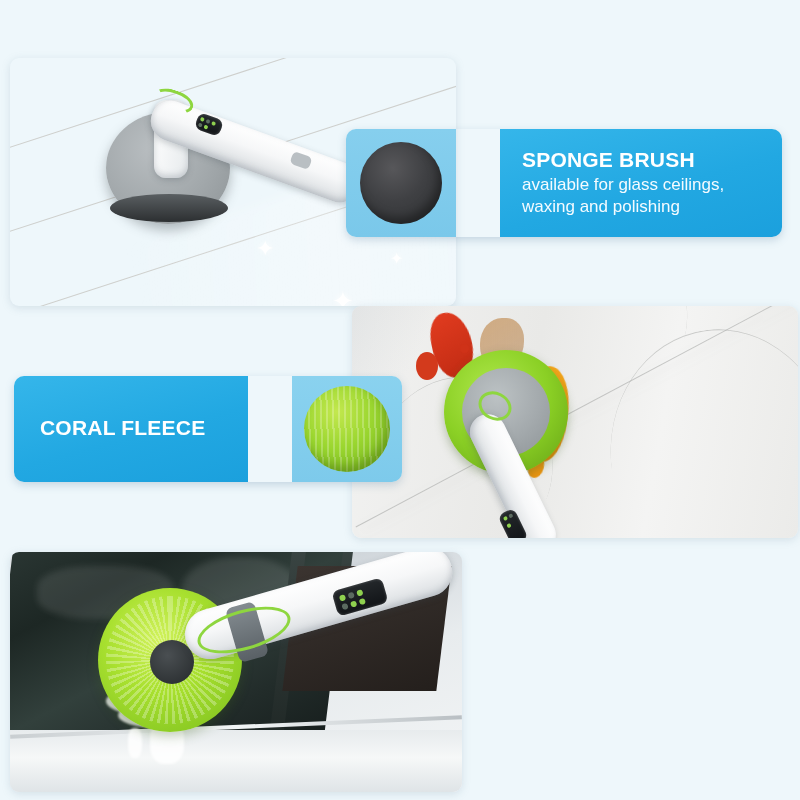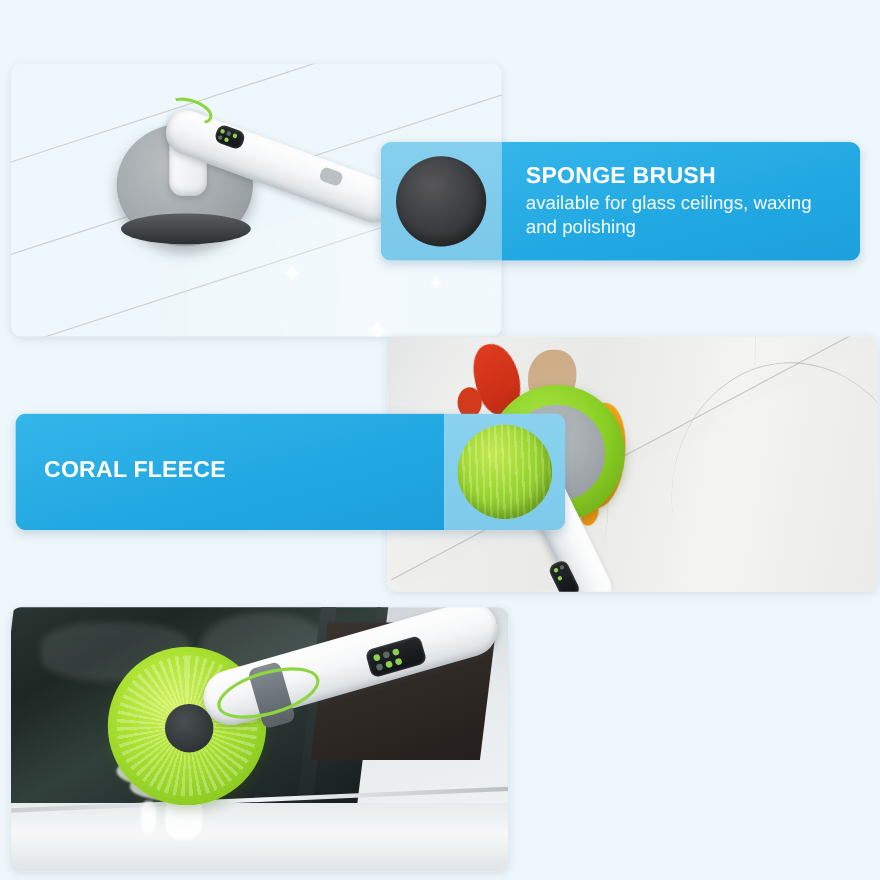--- a/index.html
+++ b/index.html
@@ -129,20 +129,21 @@
   .dev-led.dim { background: #5b6a60; }
   .green-ring {
     position: absolute; border: 2px solid #8ed63f; border-radius: 50%;
     background: transparent;
   }
 
   
   .callout {
     position: absolute; display: flex; border-radius: 10px; overflow: hidden;
     box-shadow: 0 3px 9px rgba(90,130,160,0.28);
+    gap: 44px;
   }
   .pad-panel {
     background: linear-gradient(180deg,#86cfee 0%,#7ac8ea 100%);
     display: flex; align-items: center; justify-content: center;
     flex: 0 0 auto;
   }
   .text-panel {
     background: linear-gradient(165deg,#35b6ea 0%, #22a8e2 55%, #1ba0dd 100%);
     flex: 1 1 auto; display: flex; flex-direction: column; justify-content: center;
     padding: 6px 14px 6px 22px; overflow: hidden;
@@ -169,21 +170,21 @@
   }
   .pad-chenille {
     background: radial-gradient(circle at 38% 32%, #c9ef5a 0%, #9bdb2e 45%, #72b31a 100%);
     box-shadow: inset -4px -6px 12px rgba(60,95,10,0.32);
     position: relative;
   }
 
   
   .callout-1 { left: 346px; top: 129px; width: 436px; height: 108px; }
   .callout-1 .pad-panel { width: 110px; }
-  .callout-2 { left: 14px;  top: 376px; width: 500px; height: 106px; }
+  .callout-2 { left: 14px;  top: 376px; width: 388px; height: 106px; }
   .callout-2 .pad-panel { width: 110px; order: 2;
     background: linear-gradient(180deg,#8ad2ef 0%,#7dcaeb 100%); }
   .callout-2 .text-panel { order: 1; padding: 6px 14px 6px 26px; }
   .callout-3 { left: 346px; top: 634px; width: 436px; height: 110px; }
   .callout-3 .pad-panel { width: 112px; }
 </style>
 </head>
 <body>
 
 <div class="page">

